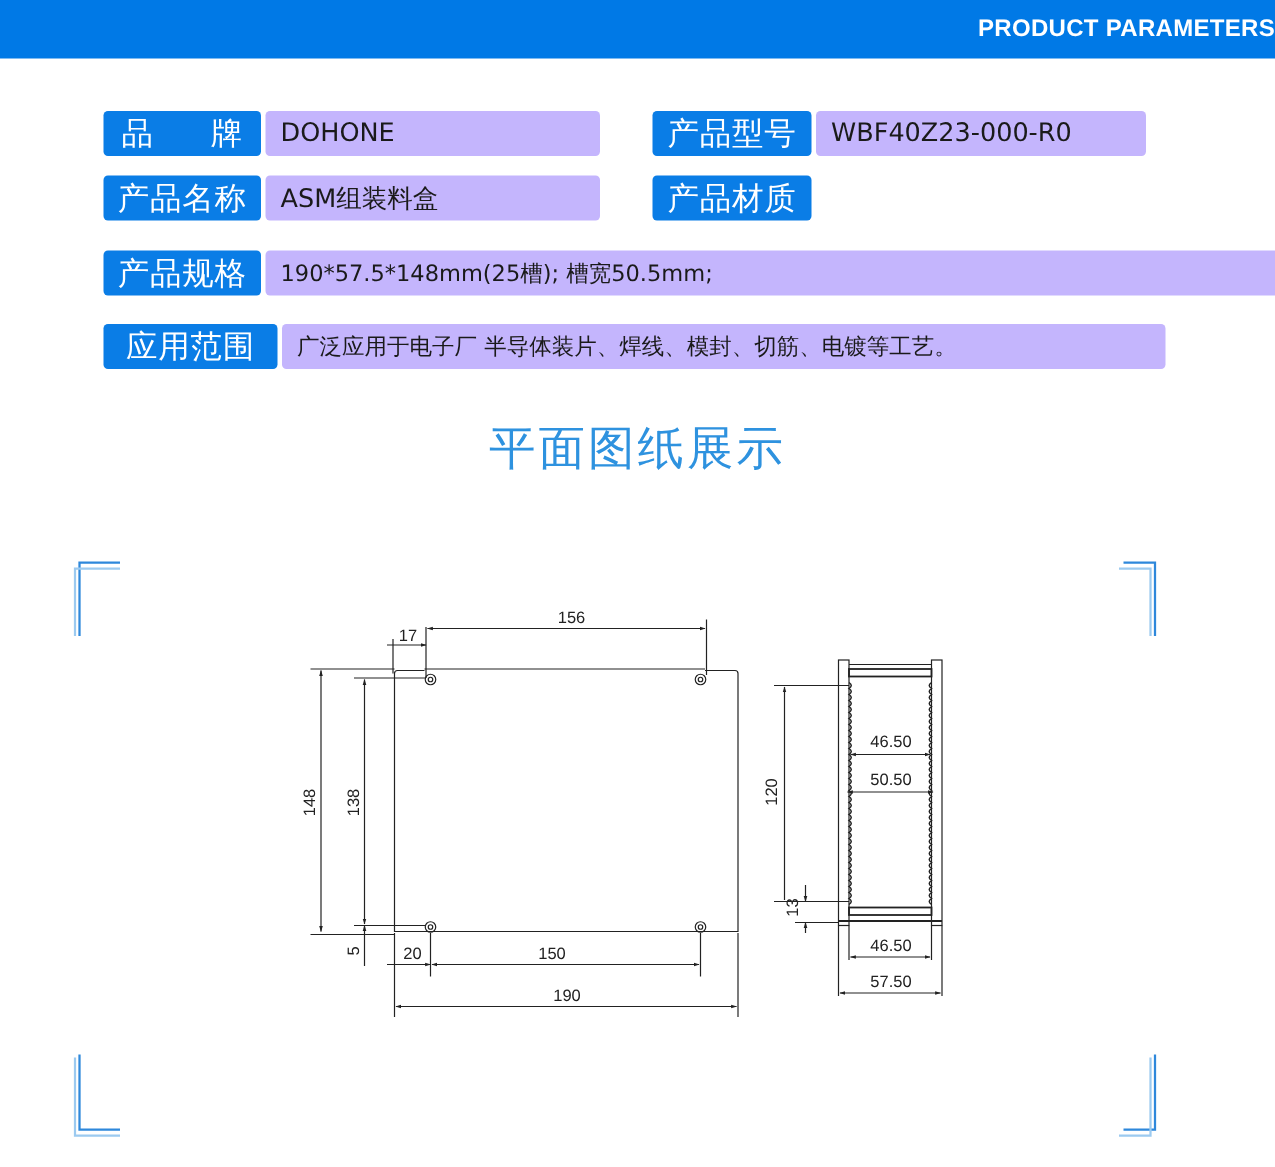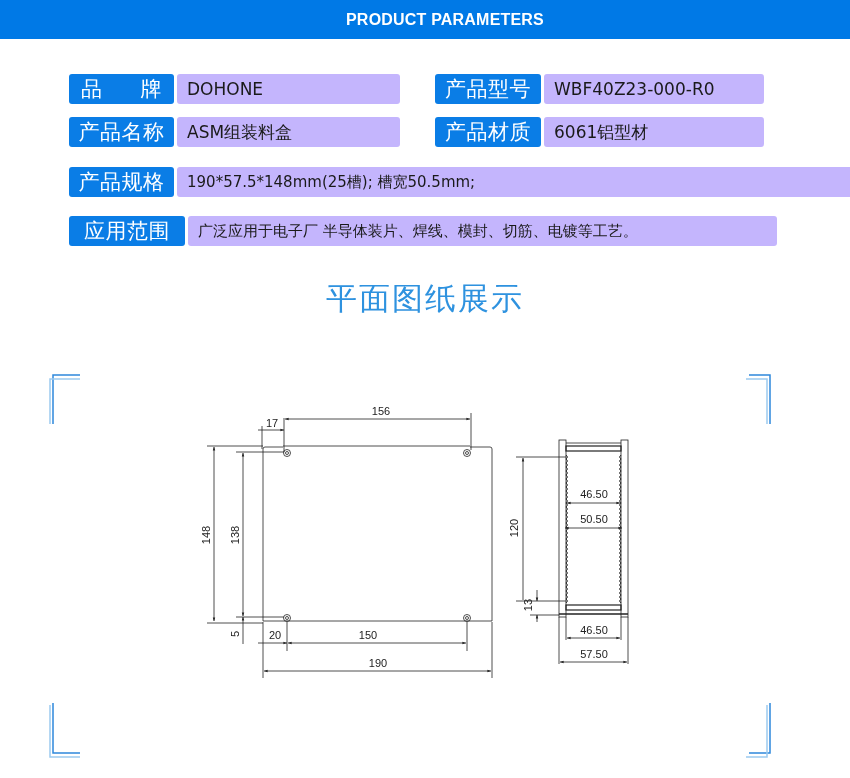--- a/index.html
+++ b/index.html
@@ -2,21 +2,21 @@
 <html><head>
   <meta charset="utf-8">
   <style>
     * { box-sizing: border-box; margin: 0; padding: 0; }
     html, body { width: 850px; height: 778px; background: #ffffff; overflow: hidden; }
     body { position: relative; font-family: "DejaVu Sans", "Liberation Sans", sans-serif; color: #222; }
 
     .banner {
       position: absolute; left: 0; top: 0; width: 850px; height: 39px;
       background: #0079e6; color: #fff;
-      display: flex; align-items: center; justify-content: center;
+      display: flex; align-items: center; justify-content: flex-end;
       font-family: "Liberation Sans", sans-serif; font-weight: bold;
       font-size: 16px; letter-spacing: 0.2px; padding-left: 40px;
     }
 
     .param-row { position: absolute; height: 30px; display: flex; align-items: stretch; }
     .tag {
       background: #0a7de6; color: #fff; border-radius: 3px;
       display: flex; align-items: center; justify-content: center;
       font-size: 21px; height: 30px; white-space: nowrap; letter-spacing: 0.5px;
     }
@@ -56,21 +56,20 @@
   <div class="field" style="width:220px;">WBF40Z23-000-R0</div>
 </div>
 
 <div class="param-row" style="left:69px; top:117px;">
   <div class="tag" style="width:105px;">产品名称</div>
   <div class="field" style="width:223px;">ASM组装料盒</div>
 </div>
 
 <div class="param-row" style="left:435px; top:117px;">
   <div class="tag" style="width:106px;">产品材质</div>
-  <div class="field" style="width:220px;">6061铝型材</div>
 </div>
 
 <div class="param-row" style="left:69px; top:167px;">
   <div class="tag" style="width:105px;">产品规格</div>
   <div class="field small" style="width:687px;">190*57.5*148mm(25槽); 槽宽50.5mm;</div>
 </div>
 
 <div class="param-row" style="left:69px; top:216px;">
   <div class="tag" style="width:116px;">应用范围</div>
   <div class="field small" style="width:589px;">广泛应用于电子厂 半导体装片、焊线、模封、切筋、电镀等工艺。</div>

